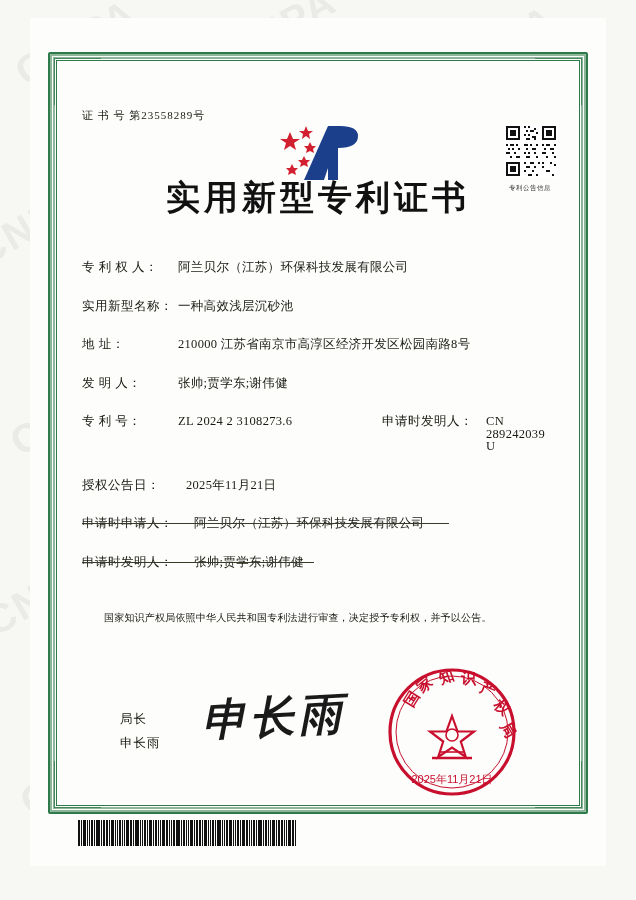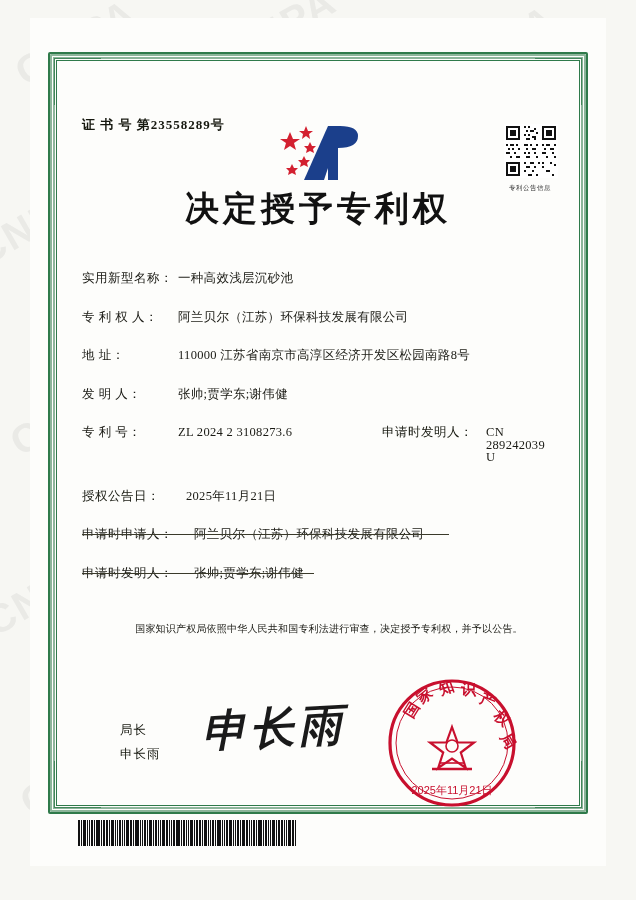--- a/index.html
+++ b/index.html
@@ -62,24 +62,23 @@
   .corner.bl{left:24px;bottom:58px;border-right:none;border-top:none;}
   .corner.br{right:24px;bottom:58px;border-left:none;border-top:none;}
 
   .content{
     position:absolute;
     left:52px;top:70px;right:52px;
     font-size:12.5px;
     color:#16180f;
   }
   .cert-no{
-    font-size:13px;
+    font-size:11px;
     letter-spacing:1px;
-    margin-top:28px;
-    font-weight:bold;
+    margin-top:20px;
   }
   .logo{
     position:absolute;
     left:238px;top:100px;
     width:110px;height:70px;
   }
   .qr{
     position:absolute;
     right:48px;top:106px;
     width:54px;height:54px;
@@ -145,21 +144,21 @@
     height:1px;
     background:#3a3a2a;
   }
   .legal{
     margin-top:40px;
     font-size:10px;
     line-height:2;
     color:#1a1a14;
     letter-spacing:0.2px;
   }
-  .legal p{margin:0;text-align:center;}
+  .legal p{margin:0;}
   .legal .indent{text-indent:22px;}
   .sig-area{
     position:relative;
     margin-top:52px;
     height:110px;
   }
   .sig-label{
     position:absolute;
     left:38px;top:28px;
     font-size:12.5px;
@@ -335,37 +334,37 @@
           <rect x="25" y="20" width="1" height="1"></rect>
       </g>
     </svg>
   </div>
   <div class="qr-label">专利公告信息</div>
 
   <div class="content">
 
     <div class="cert-no">证 书 号 第23558289号</div>
 
-    <div class="title">决定授予专利权</div>
+    <div class="title">实用新型专利证书</div>
 
     <div class="fields">
+
+      <div class="row">
+        <div class="lbl">专 利 权 人：</div>
+        <div class="val">阿兰贝尔（江苏）环保科技发展有限公司</div>
+      </div>
 
       <div class="row">
         <div class="lbl">实用新型名称：</div>
         <div class="val">一种高效浅层沉砂池</div>
       </div>
 
       <div class="row">
-        <div class="lbl">专 利 权 人：</div>
-        <div class="val">阿兰贝尔（江苏）环保科技发展有限公司</div>
-      </div>
-
-      <div class="row">
         <div class="lbl">地        址：</div>
-        <div class="val">110000 江苏省南京市高淳区经济开发区松园南路8号</div>
+        <div class="val">210000 江苏省南京市高淳区经济开发区松园南路8号</div>
       </div>
 
       <div class="row">
         <div class="lbl">发  明  人：</div>
         <div class="val">张帅;贾学东;谢伟健</div>
       </div>
 
       <div class="row2col">
         <div class="col left">
           <div class="lbl">专  利  号：</div>

